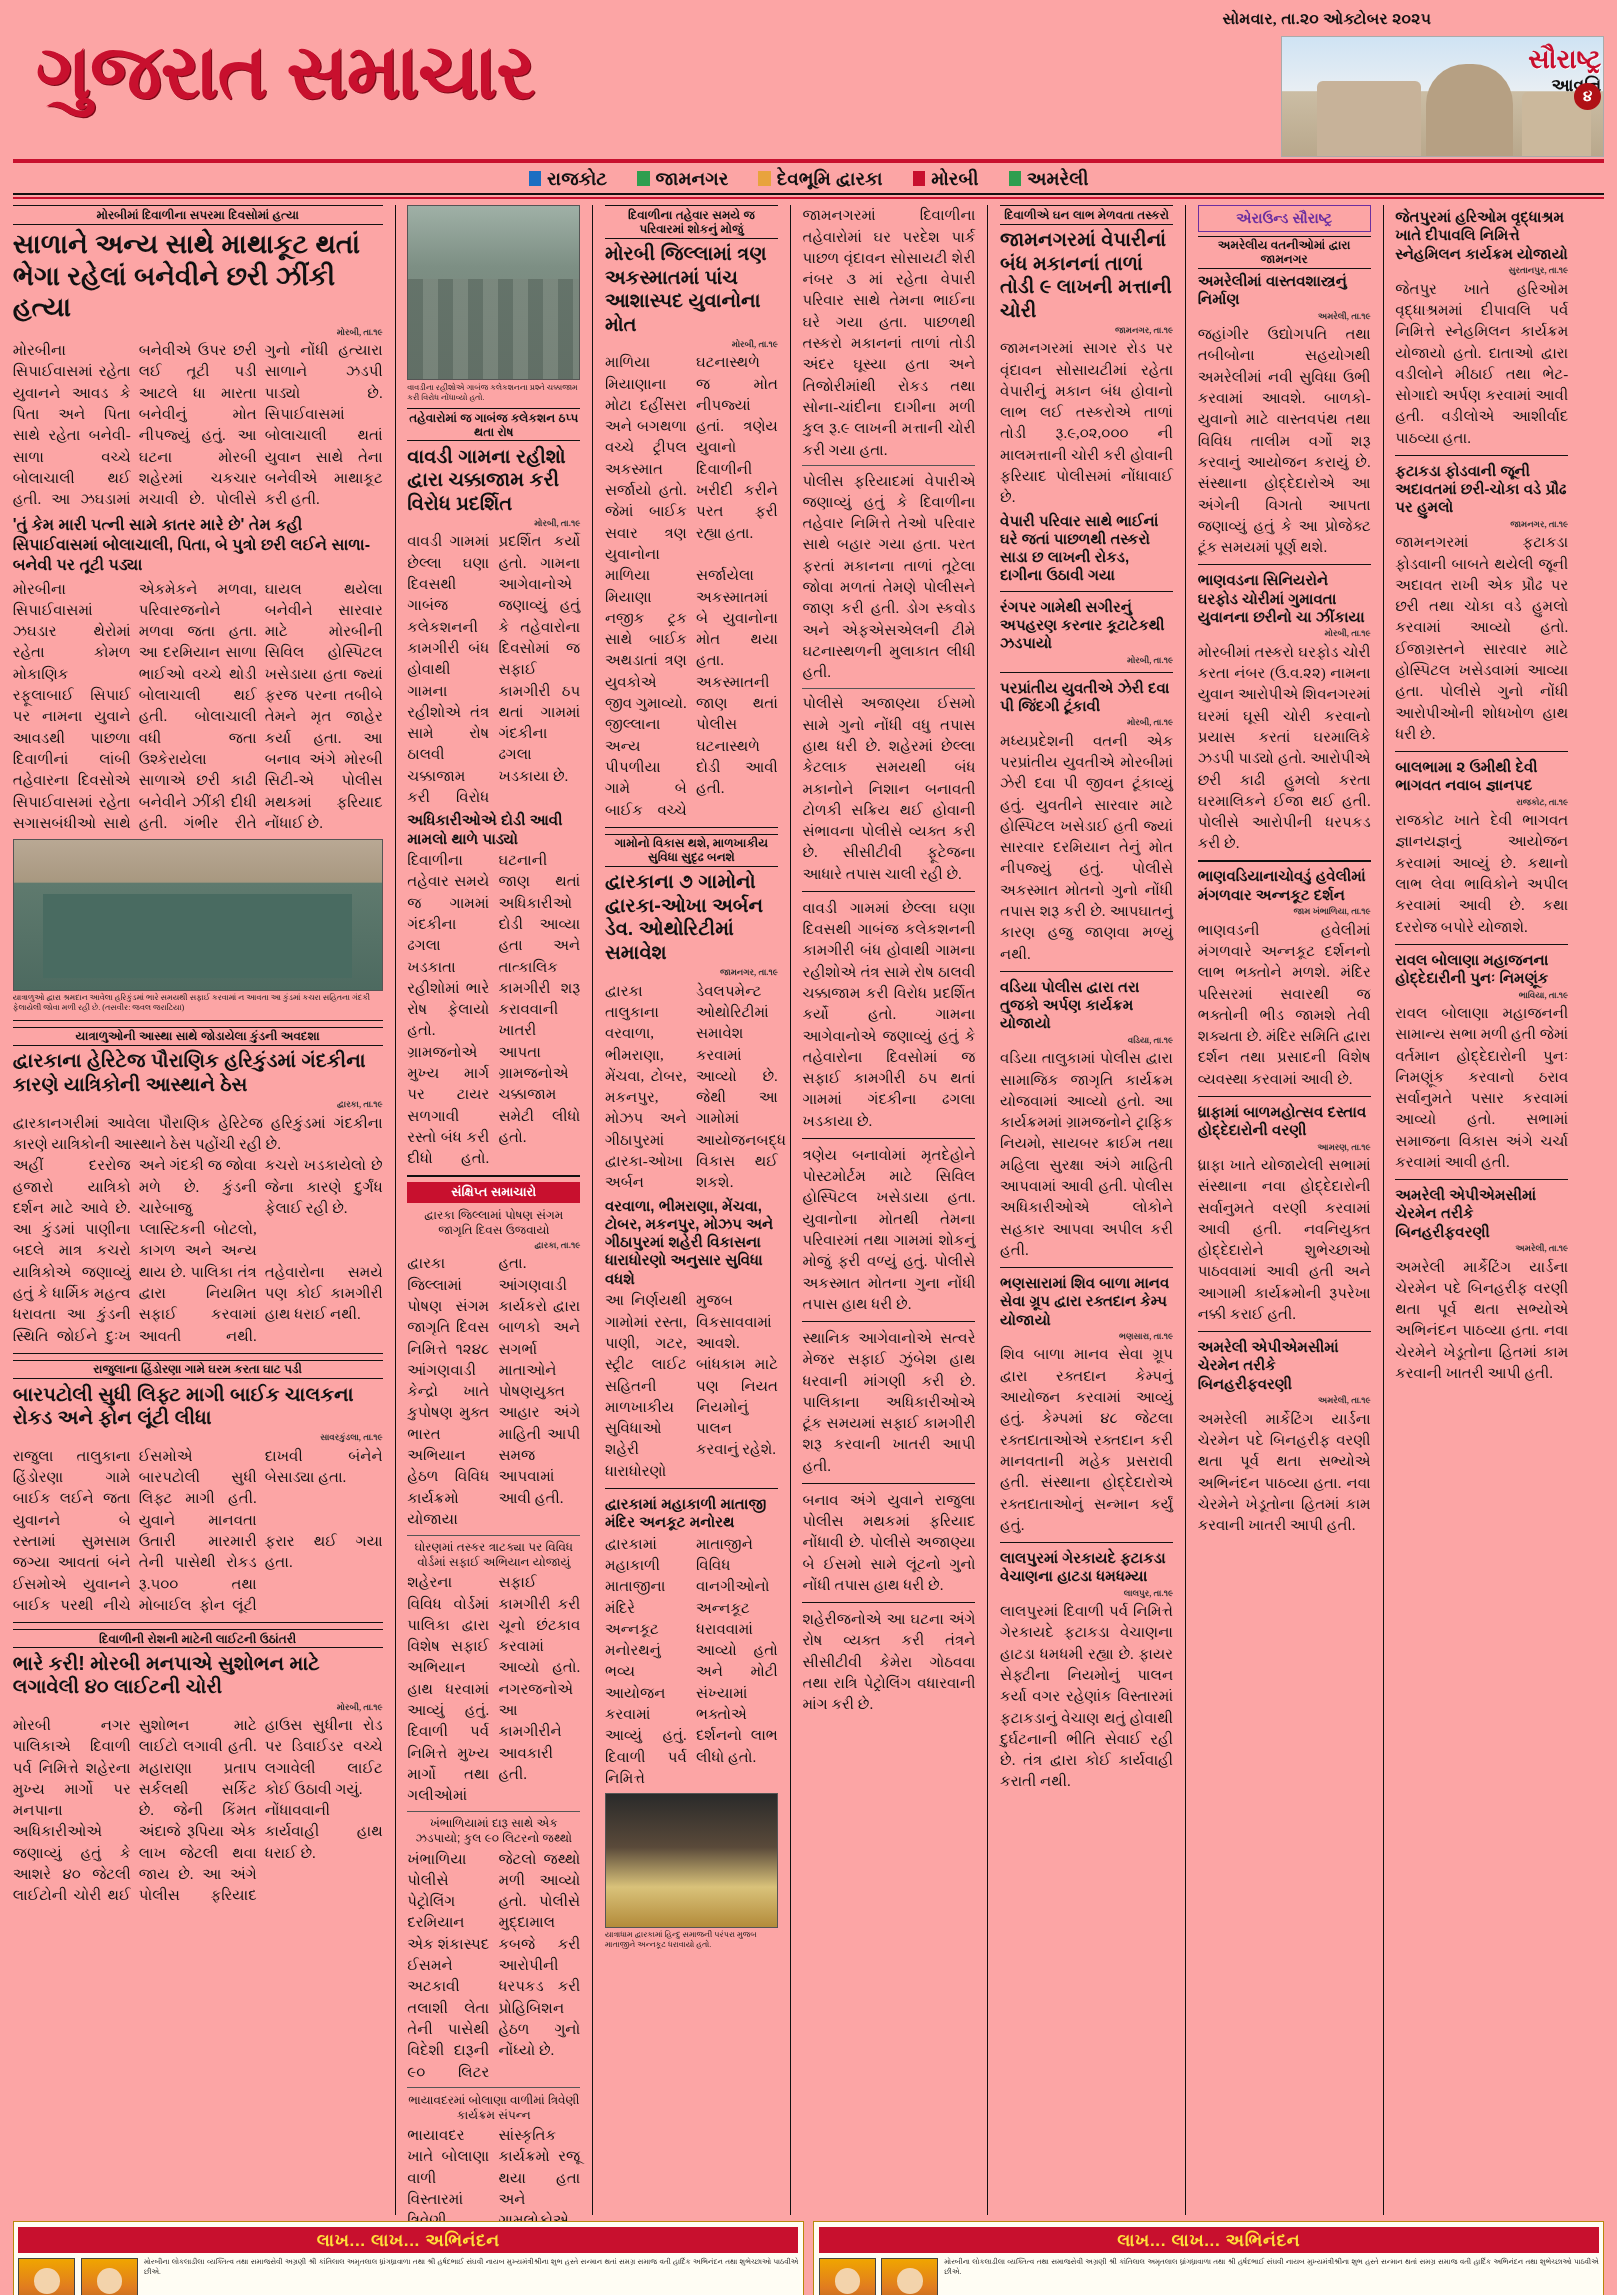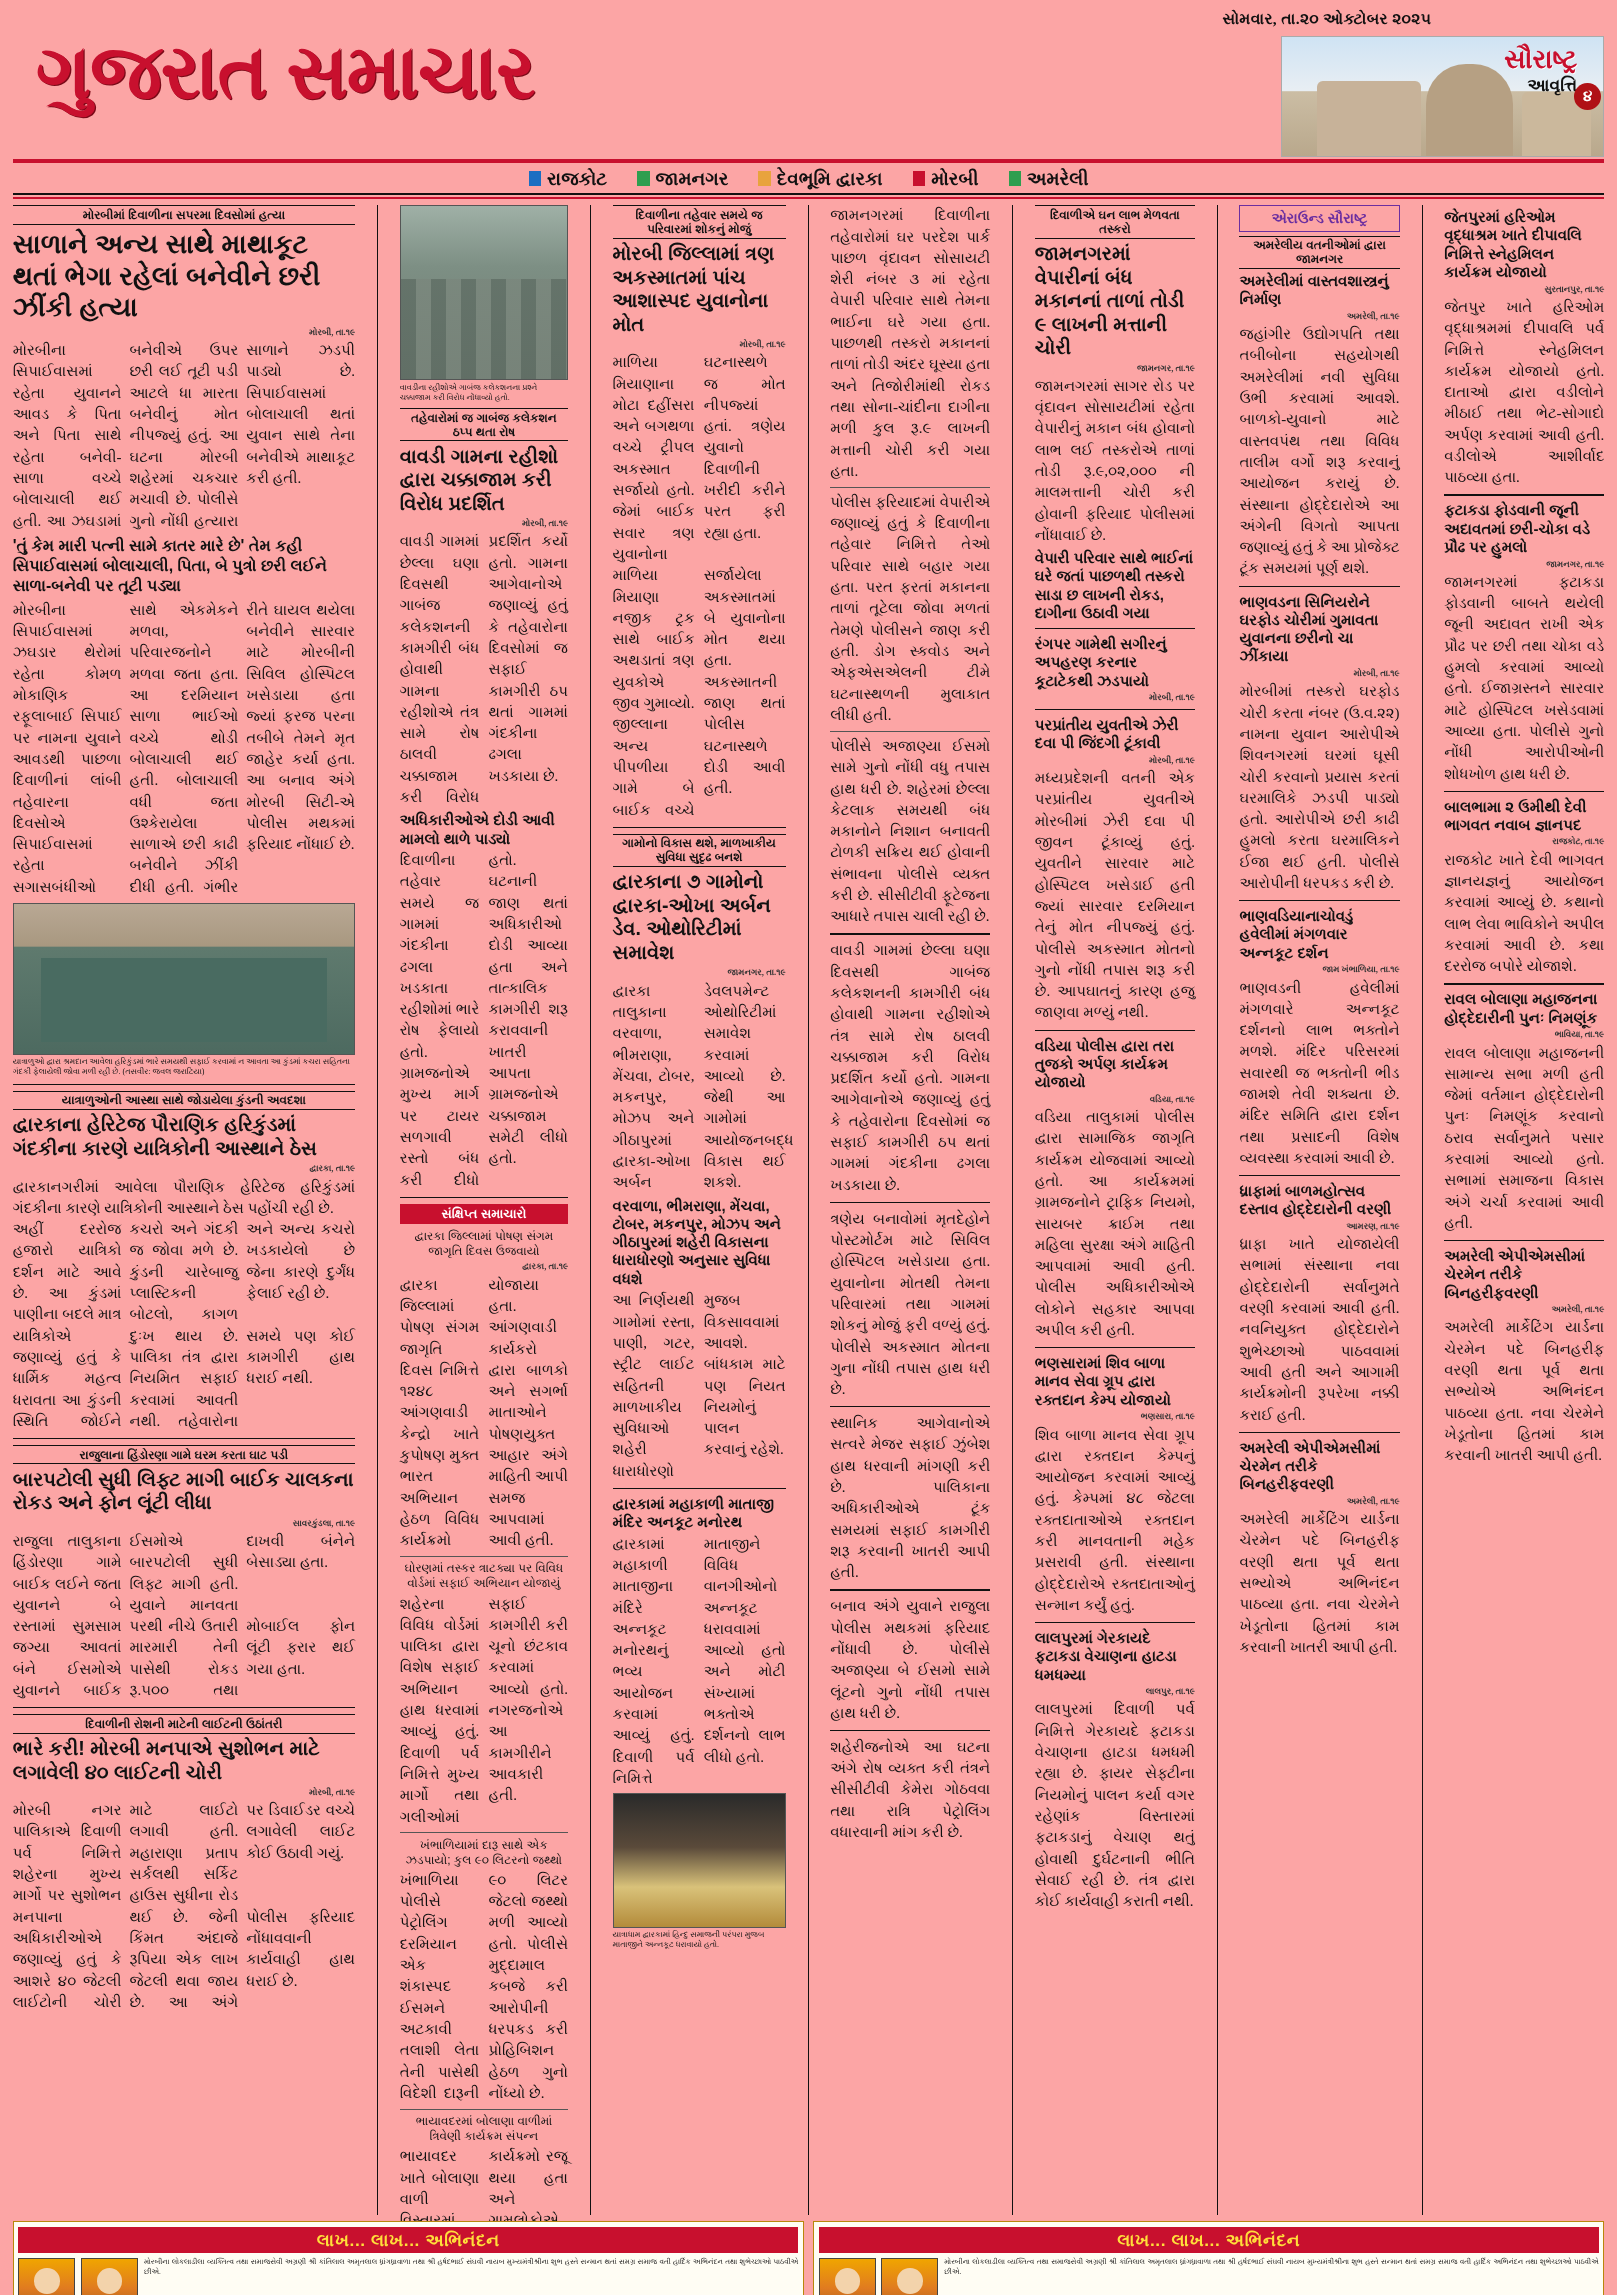--- a/index.html
+++ b/index.html
@@ -12,32 +12,32 @@
   .page-no{position:absolute;right:16px;top:83px;width:26.6px;height:26.6px;border-radius:50%;background:#b01116;color:#fff;font-size:15px;display:flex;align-items:center;justify-content:center;font-weight:bold;}
   .mast-row{position:relative;display:flex;align-items:flex-start;}
   .logo{font-size:76px;line-height:.95;font-weight:bold;color:#c8102e;letter-spacing:-1.2px;font-family:"Liberation Sans",sans-serif;text-shadow:1.2px 1.2px 0 #7a0a18;padding-left:23px;flex:1;}
   .mast-right{width:323px;position:relative;height:121px;}
   .mast-photo{position:absolute;inset:0;background:
       linear-gradient(180deg,#cfe3f3 0%,#e8eef3 45%,#cbbda4 46%,#b9a88c 100%);
       border:0.6px solid #aaa;}
   .mast-photo .dome{position:absolute;left:35px;bottom:0;width:104px;height:75px;background:#c7b299;border-radius:5.8px 5.8px 0 0;}
   .mast-photo .dome2{position:absolute;left:144px;bottom:0;width:87px;height:92px;background:#b6a083;border-radius:40px 40px 0 0;}
   .mast-photo .dome3{position:absolute;left:240px;bottom:0;width:69px;height:64px;background:#cbb89c;border-radius:5.8px 5.8px 0 0;}
-  .mast-edition{position:absolute;right:27px;top:8px;text-align:right;}
+  .mast-edition{position:absolute;right:3px;top:8px;text-align:right;}
   .mast-edition .e1{font-size:26.6px;font-weight:bold;color:#c8102e;font-family:"Liberation Sans",sans-serif;text-shadow:0.6px 0.6px 0 #fff;}
   .mast-edition .e2{font-size:17.3px;font-weight:bold;color:#111;font-family:"Liberation Sans",sans-serif;}
   .mast-rule{height:4px;background:#c8102e;margin:2.3px 0 0;}
   .cities{display:flex;justify-content:center;gap:30px;align-items:center;padding:4.6px 0 3.5px;font-size:18.5px;font-weight:bold;font-family:"Liberation Sans",sans-serif;}
   .cities .c{display:flex;align-items:center;gap:5.8px;}
   .flag{width:12.7px;height:15px;display:inline-block;}
   .rule-thin{height:1.7px;background:#111;}
   .rule-red{height:2.9px;background:#c8102e;margin-top:1.7px;}
 
   
-  .grid{display:flex;gap:22px;margin-top:5.8px;height:2010px;}
+  .grid{display:flex;gap:12px;margin-top:5.8px;height:2010px;}
   .col{position:relative;}
   .c1{width:370px;}
   .c2{width:173px;}
   .c3{width:173px;}
   .c4{width:173px;}
   .c5{width:173px;}
   .c6{width:173px;}
   .c7{width:173px;}
   .vrule{width:0.6px;background:#111;}
   .kicker-plain{font-size:12px;font-weight:bold;text-align:center;padding:1.7px 1.2px;border-top:1.2px solid #111;border-bottom:1.2px solid #111;font-family:"Liberation Sans",sans-serif;}

